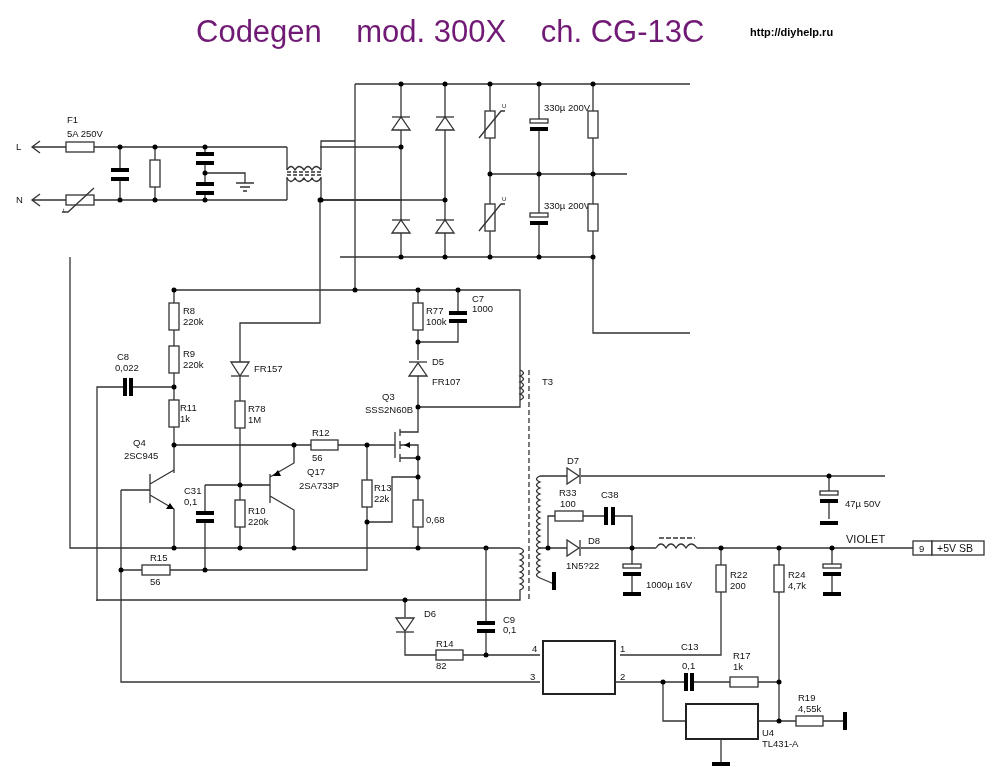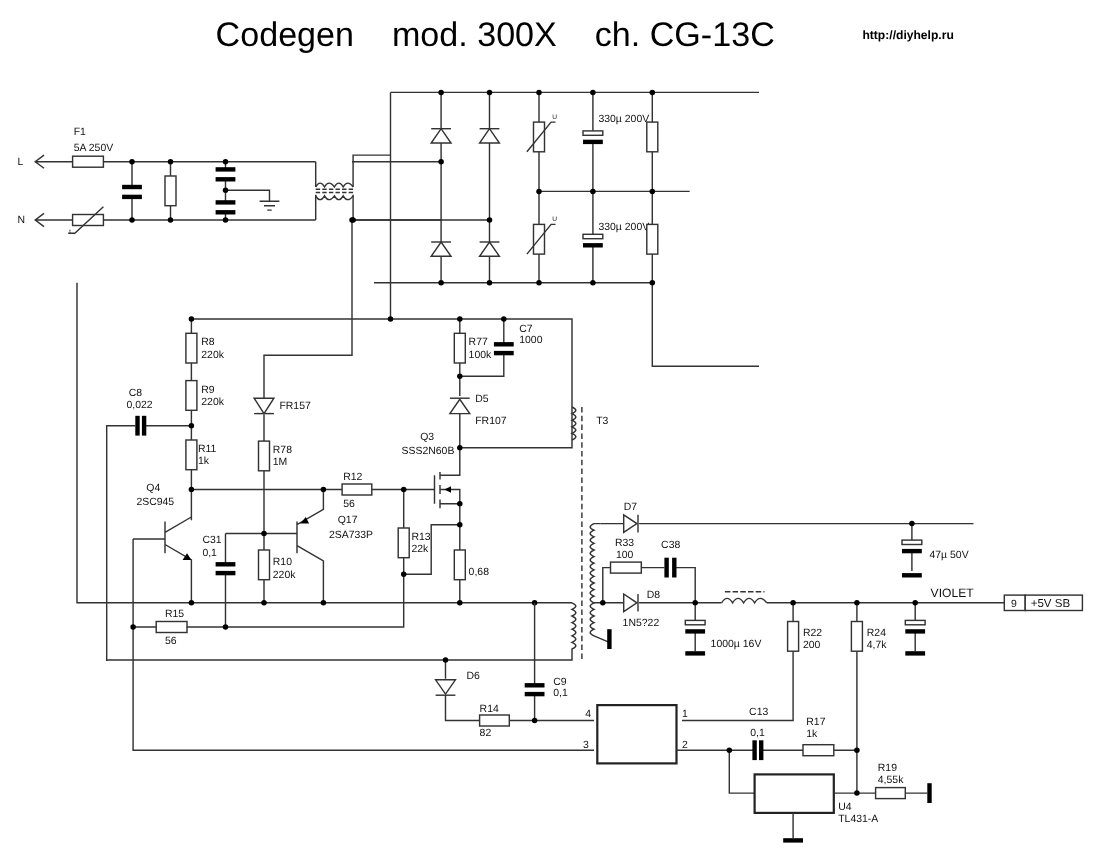--- a/index.html
+++ b/index.html
@@ -1,18 +1,18 @@
 <!DOCTYPE html>
 <html><head>
 <meta charset="utf-8">
 <style>
   html, body { margin:0; padding:0; background:#ffffff; }
   body { width:1000px; height:784px; position:relative; overflow:hidden; font-family:"Liberation Sans", sans-serif; }
-  #title { position:absolute; left:196px; top:14px; font-size:31px; color:#000000; white-space:pre; letter-spacing:0px; }
-  #url { position:absolute; left:784px; top:26px; font-size:11px; font-weight:bold; color:#000; }
+  #title { position:absolute; left:196px; top:14px; font-size:31px; color:#701a75; white-space:pre; letter-spacing:0px; }
+  #url { position:absolute; left:750px; top:26px; font-size:11px; font-weight:bold; color:#000; }
   svg#sch { position:absolute; left:0; top:0; }
   svg text { font-family:"Liberation Sans", sans-serif; font-size:9.5px; fill:#111; }
   .w { stroke:#333; stroke-width:1.3; fill:none; }
   .b { stroke:#333; stroke-width:1.3; fill:#fff; }
   .pl { fill:#000; }
   .dot { fill:#000; }
 </style>
 </head>
 <body>
 

